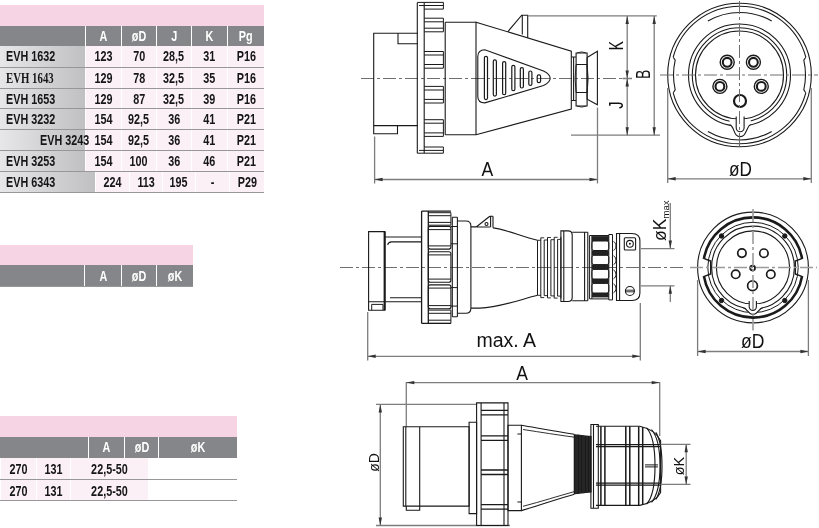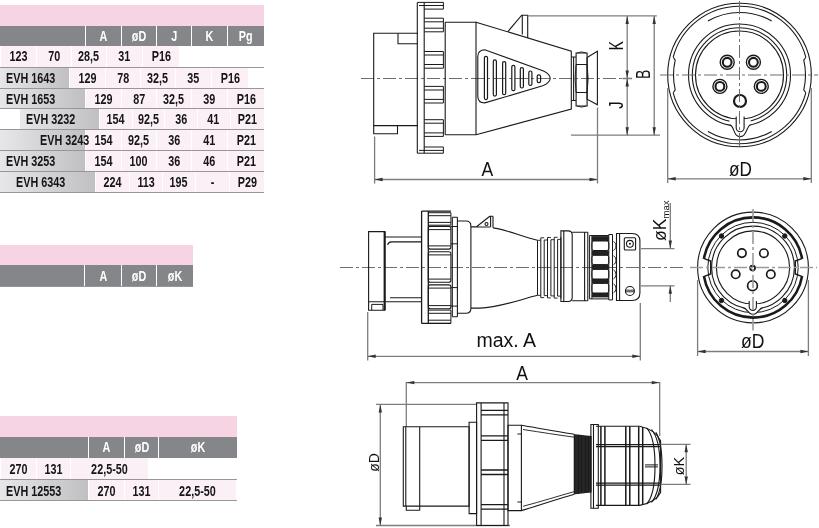--- a/index.html
+++ b/index.html
@@ -366,43 +366,44 @@
   <div class="row hdr" style="height:20.5px;line-height:20.5px;">
     <div class="c" style="width:85px;"></div>
     <div class="c hc" style="width:36px;"><span>A</span></div>
     <div class="c hc" style="width:35px;"><span>øD</span></div>
     <div class="c hc" style="width:35px;"><span>J</span></div>
     <div class="c hc" style="width:36px;"><span>K</span></div>
     <div class="c hc" style="width:37px;"><span>Pg</span></div>
   </div>
 
   <div class="row" style="height:20.8px;line-height:20.8px;">
+    <div class="c name" style="width:85px;"><span>EVH 1632</span></div>
     <div class="c dat num" style="width:36px;"><span>123</span></div>
     <div class="c dat num" style="width:35px;"><span>70</span></div>
     <div class="c dat num" style="width:35px;"><span>28,5</span></div>
     <div class="c dat num" style="width:36px;"><span>31</span></div>
     <div class="c dat num" style="width:37px;"><span>P16</span></div>
   </div>
   <div class="row sep" style="height:20.8px;line-height:20.8px;">
-    <div class="c name" style="width:69px;"><span>EVH 1643</span></div>
+    <div class="c name" style="width:85px;font-family:Liberation Serif, serif;"><span>EVH 1643</span></div>
     <div class="c dat num" style="width:36px;"><span>129</span></div>
     <div class="c dat num" style="width:35px;"><span>78</span></div>
     <div class="c dat num" style="width:35px;"><span>32,5</span></div>
     <div class="c dat num" style="width:36px;"><span>35</span></div>
     <div class="c dat num" style="width:37px;"><span>P16</span></div>
   </div>
   <div class="row sep" style="height:20.8px;line-height:20.8px;">
     <div class="c name" style="width:85px;text-decoration:underline;"><span>EVH 1653</span></div>
     <div class="c dat num" style="width:36px;"><span>129</span></div>
     <div class="c dat num" style="width:35px;"><span>87</span></div>
     <div class="c dat num" style="width:35px;"><span>32,5</span></div>
     <div class="c dat num" style="width:36px;"><span>39</span></div>
     <div class="c dat num" style="width:37px;"><span>P16</span></div>
   </div>
-  <div class="row sep" style="height:20.8px;line-height:20.8px;padding-left:20px;">
+  <div class="row sep" style="height:20.8px;line-height:20.8px;">
     <div class="c name" style="width:85px;"><span>EVH 3232</span></div>
     <div class="c dat num" style="width:36px;"><span>154</span></div>
     <div class="c dat num" style="width:35px;"><span>92,5</span></div>
     <div class="c dat num" style="width:35px;"><span>36</span></div>
     <div class="c dat num" style="width:36px;"><span>41</span></div>
     <div class="c dat num" style="width:37px;"><span>P21</span></div>
   </div>
   <div class="row sep" style="height:20.8px;line-height:20.8px;">
     <div class="c name" style="width:85px;padding-left:40px;"><span>EVH 3243</span></div>
     <div class="c dat num" style="width:36px;"><span>154</span></div>
@@ -413,21 +414,21 @@
   </div>
   <div class="row sep" style="height:20.8px;line-height:20.8px;">
     <div class="c name" style="width:85px;"><span>EVH 3253</span></div>
     <div class="c dat num" style="width:36px;"><span>154</span></div>
     <div class="c dat num" style="width:35px;"><span>100</span></div>
     <div class="c dat num" style="width:35px;"><span>36</span></div>
     <div class="c dat num" style="width:36px;"><span>46</span></div>
     <div class="c dat num" style="width:37px;"><span>P21</span></div>
   </div>
   <div class="row sep" style="height:20.8px;line-height:20.8px;">
-    <div class="c name" style="width:100px;text-align:center;"><span>EVH 6343</span></div>
+    <div class="c name" style="width:100px;"><span>EVH 6343</span></div>
     <div class="c dat num" style="width:36px;"><span>224</span></div>
     <div class="c dat num" style="width:35px;"><span>113</span></div>
     <div class="c dat num" style="width:35px;"><span>195</span></div>
     <div class="c dat num" style="width:36px;"><span>-</span></div>
     <div class="c dat num" style="width:37px;"><span>P29</span></div>
   </div>
   <div style="border-top:1px solid #979799;"></div>
 </div>
 
 <div class="abs" style="left:0;top:245px;width:193px;">
@@ -454,19 +455,18 @@
     <div class="c hc" style="width:34px;"><span>øD</span></div>
     <div class="c hc" style="width:78px;"><span>øK</span></div>
   </div>
 
   <div class="row" style="height:21.3px;line-height:21.3px;">
     <div class="c dat num" style="width:36px;"><span>270</span></div>
     <div class="c dat num" style="width:34px;"><span>131</span></div>
     <div class="c dat num" style="width:78px;"><span>22,5-50</span></div>
   </div>
   <div class="row sep" style="height:21.3px;line-height:21.3px;">
-    <div class="c name" style="width:88px;"><span>EVH 12553</span></div>
     <div class="c dat num" style="width:36px;"><span>270</span></div>
     <div class="c dat num" style="width:34px;"><span>131</span></div>
     <div class="c dat num" style="width:78px;"><span>22,5-50</span></div>
   </div>
   <div style="border-top:1px solid #979799;"></div>
 </div>
 
 </body></html>

